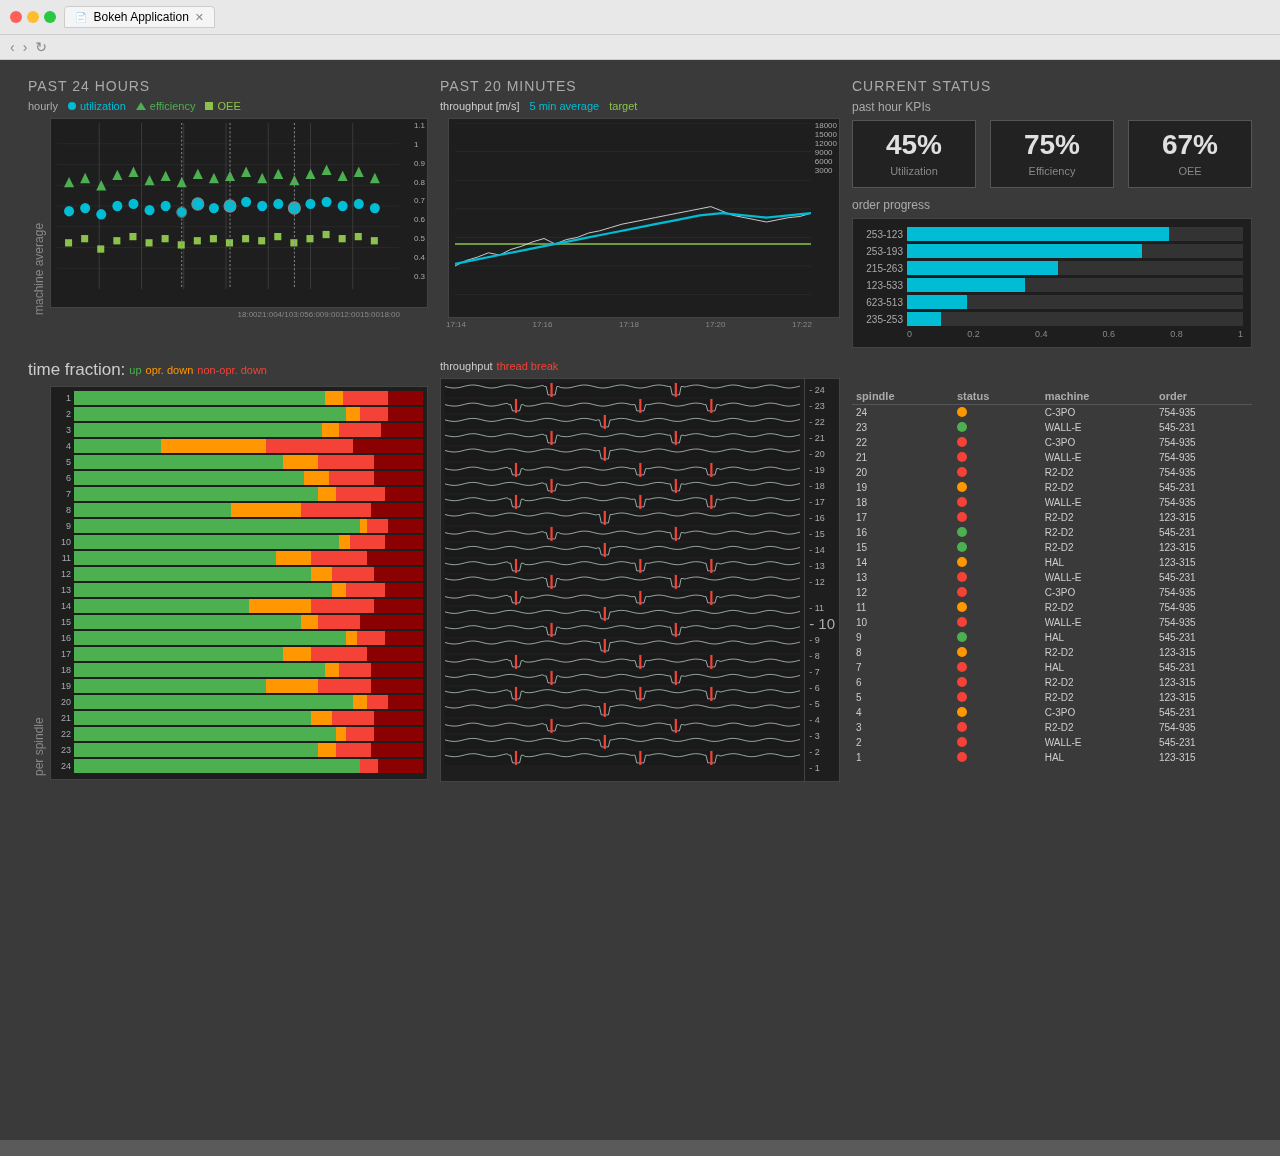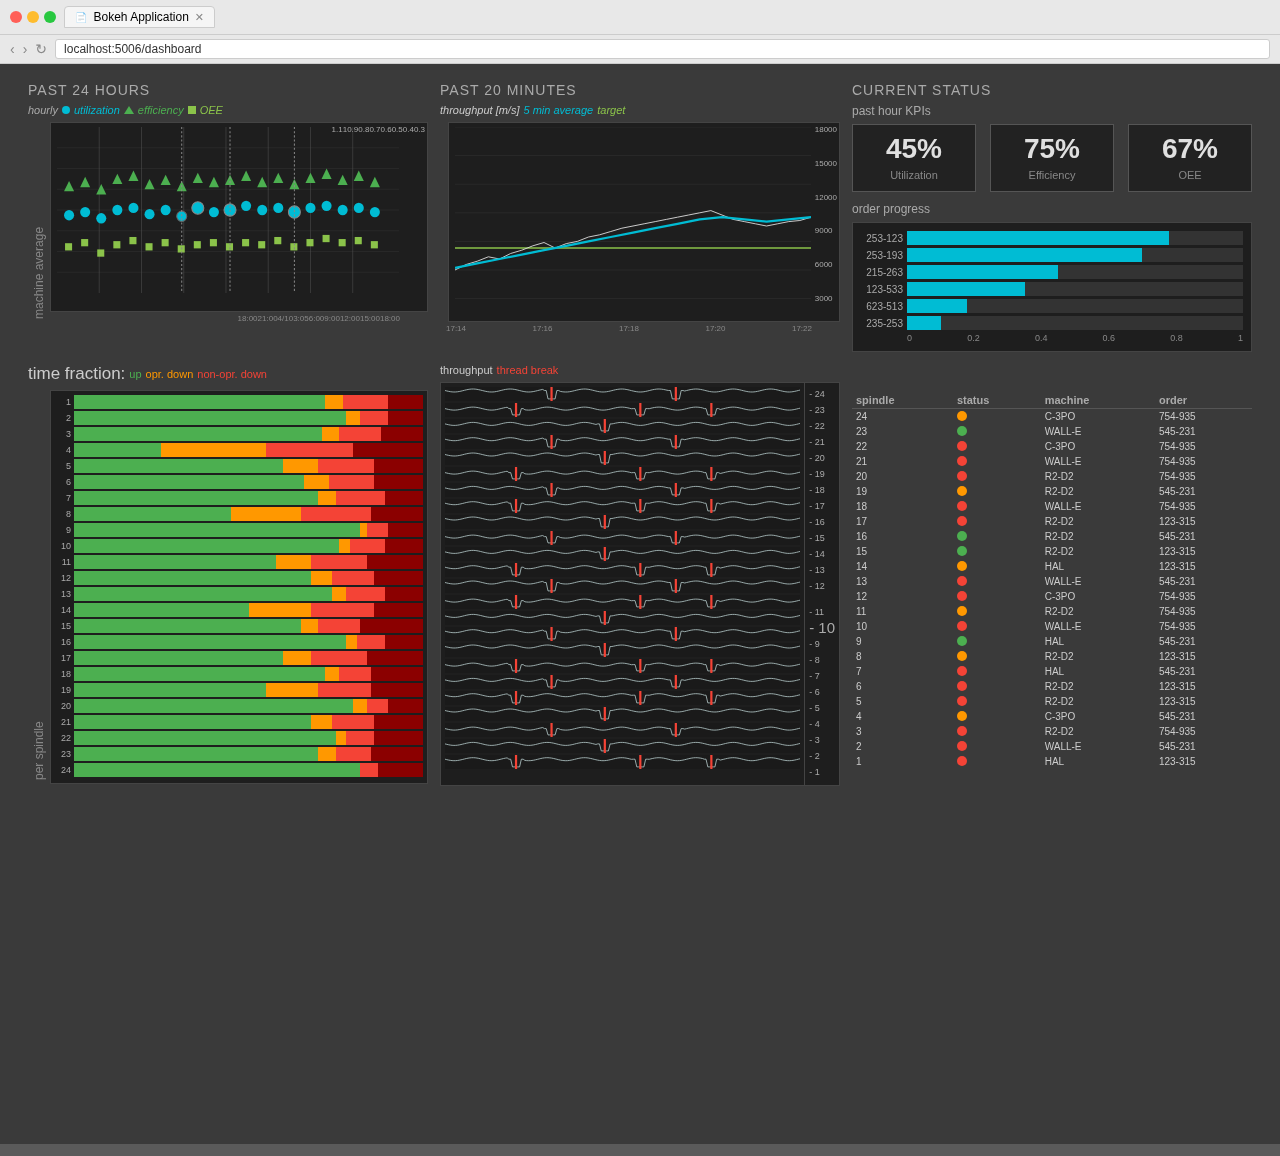--- a/index.html
+++ b/index.html
@@ -159,24 +159,23 @@
     
     .throughput-row {
       display: flex;
       align-items: center;
       margin-bottom: 2px;
       gap: 3px;
     }
     
     .legend {
       display: flex;
-      gap: 4px;
+      gap: 10px;
       flex-wrap: wrap;
       margin-bottom: 6px;
-      font-style: italic;
     }
     .legend-item {
       display: flex;
       align-items: center;
       gap: 4px;
       color: #ccc;
       font-size: 11px;
     }
     .legend-dot { width: 8px; height: 8px; border-radius: 50%; }
     .legend-tri { width: 0; height: 0; border-left: 5px solid transparent; border-right: 5px solid transparent; border-bottom: 8px solid #4caf50; }
@@ -195,21 +194,20 @@
   <div class="browser-tab">
     <span class="tab-icon">📄</span>
     <span>Bokeh Application</span>
     <span class="browser-close">✕</span>
   </div>
 </div>
 <div class="nav-bar">
   <button class="nav-btn">‹</button>
   <button class="nav-btn">›</button>
   <button class="nav-btn">↻</button>
-  <div class="address-bar">localhost:5006/dashboard</div>
 </div>
 
 <div class="dashboard">
 
   <div class="main-grid">
 
     <div>
       <div class="section-header">PAST 24 HOURS</div>
 
       <div class="legend">
@@ -314,21 +312,21 @@
               <polygon points="268,40 273,50 263,50" fill="#4caf50"></polygon>
               <polygon points="284,46 289,56 279,56" fill="#4caf50"></polygon>
               <polygon points="300,42 305,52 295,52" fill="#4caf50"></polygon>
               <polygon points="316,48 321,58 311,58" fill="#4caf50"></polygon>
 
               <line x1="124" y1="0" x2="124" y2="160" stroke="#888" stroke-width="1" stroke-dasharray="2,2"></line>
               <line x1="172" y1="0" x2="172" y2="160" stroke="#888" stroke-width="1" stroke-dasharray="2,2"></line>
               <line x1="236" y1="0" x2="236" y2="160" stroke="#888" stroke-width="1" stroke-dasharray="2,2"></line>
             </svg>
             
-            <div style="position:absolute;right:2px;top:2px;display:flex;flex-direction:row;justify-content:space-between;height:85%;pointer-events:none">
+            <div style="position:absolute;right:2px;top:2px;display:flex;flex-direction:column;justify-content:space-between;height:85%;pointer-events:none">
               <span style="color:#aaa;font-size:8px">1.1</span>
               <span style="color:#aaa;font-size:8px">1</span>
               <span style="color:#aaa;font-size:8px">0.9</span>
               <span style="color:#aaa;font-size:8px">0.8</span>
               <span style="color:#aaa;font-size:8px">0.7</span>
               <span style="color:#aaa;font-size:8px">0.6</span>
               <span style="color:#aaa;font-size:8px">0.5</span>
               <span style="color:#aaa;font-size:8px">0.4</span>
               <span style="color:#aaa;font-size:8px">0.3</span>
             </div>
@@ -375,21 +373,21 @@
             <line x1="0" y1="130" x2="320" y2="130" stroke="#333" stroke-width="0.5"></line>
             <line x1="0" y1="156" x2="320" y2="156" stroke="#333" stroke-width="0.5"></line>
 
             <line x1="0" y1="110" x2="320" y2="110" stroke="#8bc34a" stroke-width="1.5"></line>
 
             <polyline points="0,130 10,125 20,122 30,118 40,120 50,115 60,112 70,108 80,105 90,110 100,106 110,104 120,100 130,98 140,95 150,92 160,90 170,88 180,86 190,84 200,82 210,80 220,78 230,76 240,80 250,84 260,86 270,88 280,90 290,88 300,86 310,85 320,82" fill="none" stroke="#e0e0e0" stroke-width="0.8"></polyline>
 
             <polyline points="0,128 20,124 40,120 60,116 80,112 100,108 120,104 140,100 160,96 180,92 200,88 220,84 240,82 260,84 280,86 300,84 320,82" fill="none" stroke="#00bcd4" stroke-width="2"></polyline>
           </svg>
           
-          <div style="position:absolute;right:2px;top:2px;display:flex;flex-direction:column;justify-content:space-between;height:90%;pointer-events:none">
+          <div style="position:absolute;right:2px;top:2px;display:flex;flex-direction:column;height:90%;pointer-events:none">
             <span style="color:#aaa;font-size:8px">18000</span>
             <span style="color:#aaa;font-size:8px">15000</span>
             <span style="color:#aaa;font-size:8px">12000</span>
             <span style="color:#aaa;font-size:8px">9000</span>
             <span style="color:#aaa;font-size:8px">6000</span>
             <span style="color:#aaa;font-size:8px">3000</span>
           </div>
         </div>
       </div>
       <div style="display:flex;justify-content:space-between;padding:0 28px 0 6px;margin-top:2px">

